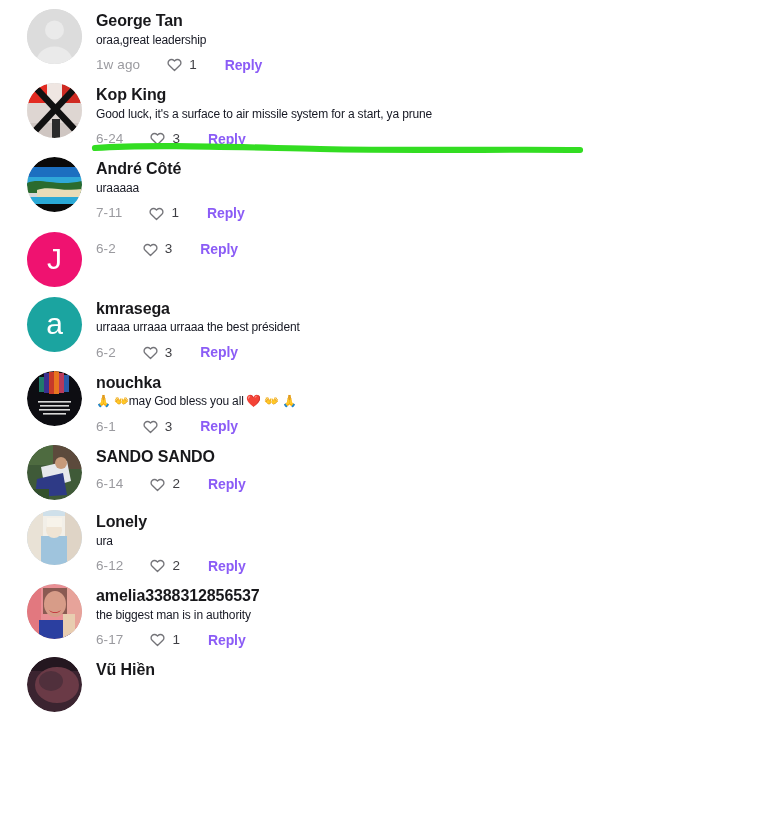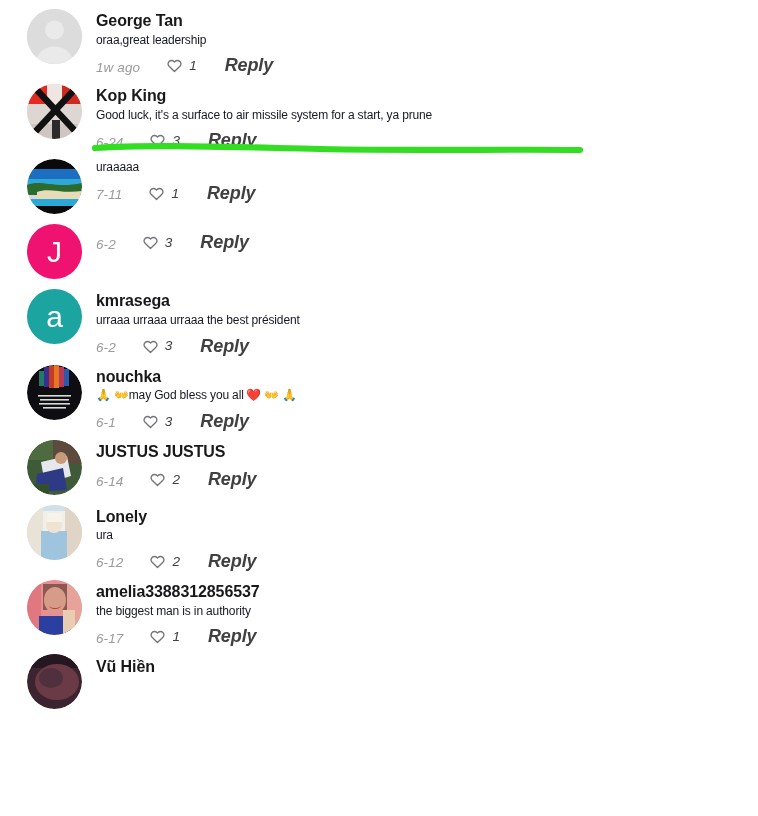--- a/index.html
+++ b/index.html
@@ -75,25 +75,24 @@
   .ctext {
     font-size: 12px;
     color: #161823;
     line-height: 1.3;
     letter-spacing: -0.15px;
     white-space: nowrap;
   }
 
   .meta {
     display: flex;
-    align-items: flex-end;
+    align-items: center;
     margin-top: 8px;
     font-size: 13.5px;
     line-height: 1;
-    font-style: italic;
   }
   .meta .date {
     color: #9a9a9f;
     letter-spacing: 0.1px;
   }
   .meta .like-group {
     display: flex;
     align-items: center;
     margin-left: 26px;
   }
@@ -102,23 +101,23 @@
     width: 17px;
     height: 17px;
     margin-right: 6px;
   }
   .meta .like-count {
     color: #3f3f44;
     font-size: 13.5px;
   }
   .meta .reply {
     margin-left: 28px;
-    color: #404040;
+    color: #8b5cf6;
     font-weight: bold;
-    font-size: 18px;
+    font-size: 14px;
     letter-spacing: -0.1px;
   }
 
   
   #green-underline {
     position: absolute;
     left: 90px;
     top: 136px;
     width: 495px;
     height: 22px;
@@ -211,20 +210,21 @@
           <rect y="10" width="55" height="10" fill="#1c6fc0"></rect>
           <rect y="20" width="55" height="9" fill="#2fa8d8"></rect>
           <path d="M0 26c14-6 28 4 55-2v12H0z" fill="#2b6b2e"></path>
           <path d="M10 33c12-5 24 2 45-1v8H10z" fill="#e8dcb8"></path>
           <rect y="40" width="55" height="7" fill="#2aa9d6"></rect>
           <rect y="47" width="55" height="8" fill="#0a0a0a"></rect>
         </g>
       </svg>
     </div>
     <div class="comment-body">
+      <div class="author">André Côté</div>
       <div class="ctext">uraaaaa</div>
       <div class="meta">
         <span class="date">7-11</span>
         <span class="like-group">
           <span class="heart-icon">
             <svg viewBox="0 0 24 24" fill="none" stroke="#747479" stroke-width="1.9" stroke-linecap="round" stroke-linejoin="round">
                 <path d="M12 20.5l-7.6-7.3a4.8 4.8 0 0 1 0-6.9 4.8 4.8 0 0 1 6.8 0l.8.8.8-.8a4.8 4.8 0 0 1 6.8 0 4.8 4.8 0 0 1 0 6.9z"></path>
               </svg>
           </span>
           <span class="like-count">1</span>
@@ -332,21 +332,21 @@
           <path d="M0 0h26v20H0z" fill="#4e6b40"></path>
           <path d="M26 0h29v24H26z" fill="#5c4a3c"></path>
           <path d="M14 22 L40 16 L44 36 L18 44z" fill="#e6e8ec"></path>
           <path d="M10 34 L36 28 L40 50 L8 52z" fill="#2e3a86"></path>
           <circle cx="34" cy="18" r="6" fill="#c79a7a"></circle>
           <path d="M0 44h22v11H0z" fill="#33502c"></path>
         </g>
       </svg>
     </div>
     <div class="comment-body">
-      <div class="author">JUSTUS JUSTUS</div>
+      <div class="author">SANDO SANDO</div>
       <div class="meta">
         <span class="date">6-14</span>
         <span class="like-group">
           <span class="heart-icon">
             <svg viewBox="0 0 24 24" fill="none" stroke="#747479" stroke-width="1.9" stroke-linecap="round" stroke-linejoin="round">
                 <path d="M12 20.5l-7.6-7.3a4.8 4.8 0 0 1 0-6.9 4.8 4.8 0 0 1 6.8 0l.8.8.8-.8a4.8 4.8 0 0 1 6.8 0 4.8 4.8 0 0 1 0 6.9z"></path>
               </svg>
           </span>
           <span class="like-count">2</span>
         </span>

